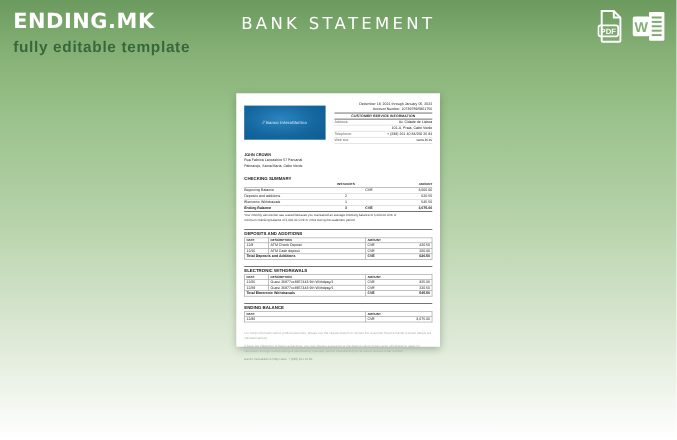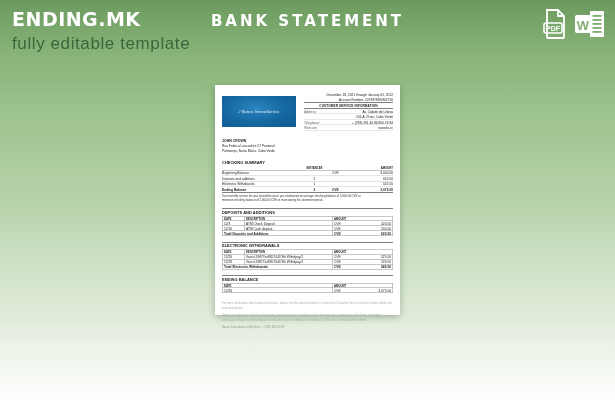--- a/index.html
+++ b/index.html
@@ -6,23 +6,23 @@
   html,body { width:615px; height:400px; overflow:hidden; }
   body {
     font-family:"Liberation Sans", sans-serif;
     background:linear-gradient(180deg,#6b9a5e 0%,#86b176 12%,#9cc38d 28%,#b4d1a7 48%,#dfead8 78%,#ffffff 100%);
     position:relative;
   }
 
   
   .brand { position:absolute; left:12px; top:8px; }
   .brand-name { font-family:"DejaVu Sans", sans-serif; font-weight:800; font-size:19px; color:#ffffff; letter-spacing:0.5px; }
-  .brand-tag { font-size:17px; font-weight:400; color:#38673c; letter-spacing:0.6px; margin-top:4px; }
+  .brand-tag { font-size:14px; font-weight:700; color:#38673c; letter-spacing:0.6px; margin-top:4px; }
   .page-title { position:absolute; left:0; right:0; top:12px; text-align:center;
-    font-family:"DejaVu Sans", sans-serif; font-weight:700; font-size:15px; color:#ffffff; letter-spacing:3px; }
+    font-family:"DejaVu Sans", sans-serif; font-weight:400; font-size:15px; color:#ffffff; letter-spacing:3px; }
   .top-icons { position:absolute; right:10px; top:9px; display:flex; gap:8px; align-items:center; }
   .top-icons svg { display:block; }
 
   
   .sheet-wrap { position:absolute; left:215px; top:85px; width:185px; height:230px;
     box-shadow:0 2px 7px rgba(40,70,40,.35); background:#fff; }
   .sheet { width:370px; height:460px; background:#ffffff; transform:scale(0.5); transform-origin:top left;
     padding:16px 14px 10px 14px; color:#1a1a1a; }
 
   .doc-top { display:flex; justify-content:space-between; }

